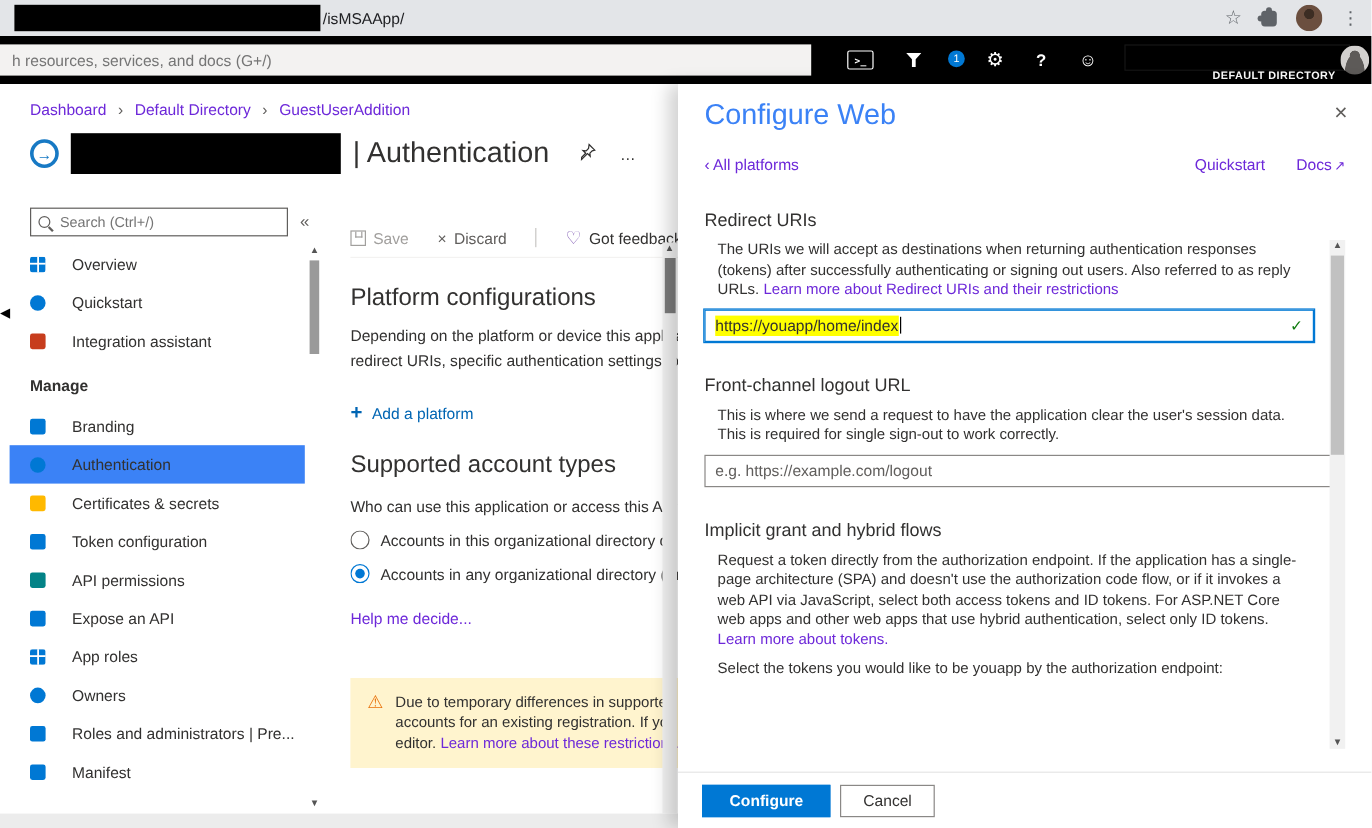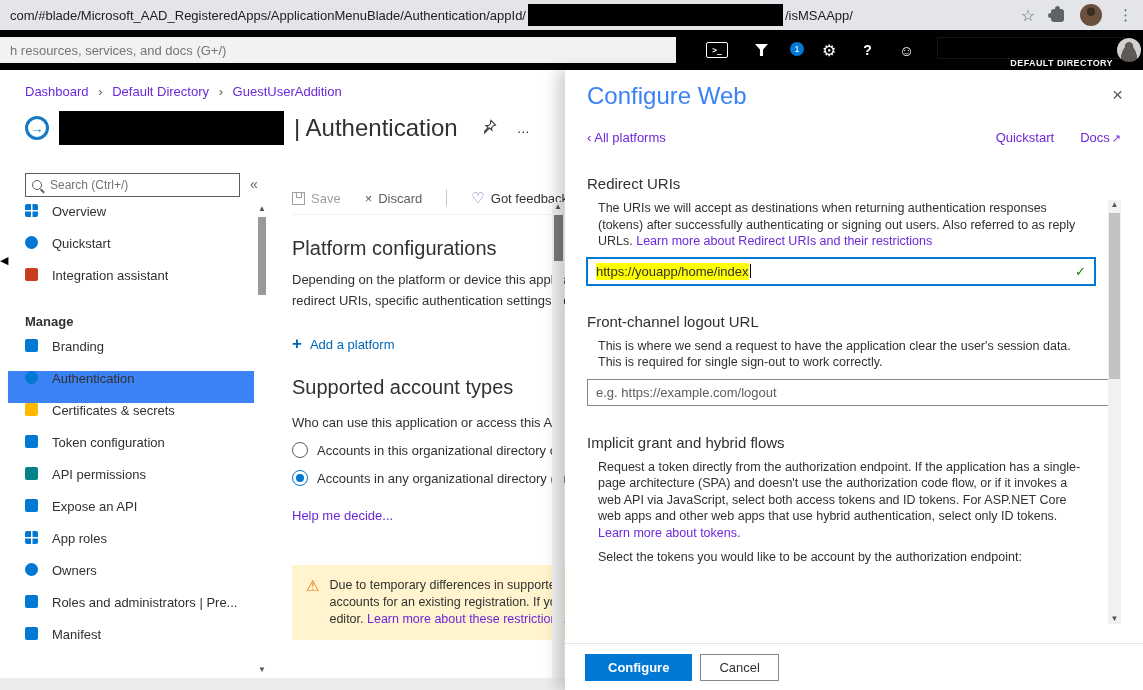--- a/index.html
+++ b/index.html
@@ -59,21 +59,21 @@
   
   #side-search{position:absolute;left:25px;top:103px;width:215px;height:24px;border:1px solid #605e5c;
     display:flex;align-items:center;padding:0 6px;box-sizing:border-box;gap:6px;background:#fff}
   .ic-search{width:8px;height:8px;border:1.5px solid #605e5c;border-radius:50%;position:relative;flex:none}
   .ic-search::after{content:"";position:absolute;width:5px;height:1.5px;background:#605e5c;
     transform:rotate(45deg);right:-4px;bottom:-2px}
   #side-search input{border:none;outline:none;flex:1;font-size:12px;font-family:"Liberation Sans",sans-serif;color:#323130;background:transparent}
   #side-collapse{position:absolute;left:250px;top:106px;color:#605e5c;font-size:14px}
 
   #menu{position:absolute;left:8px;top:134px;width:246px}
-  .mitem{height:32px;display:flex;align-items:flex-start;gap:14px;padding-left:17px;cursor:pointer}
+  .mitem{height:32px;display:flex;align-items:center;gap:22px;padding-left:17px;cursor:pointer}
   .mitem.sel{background:#3b82f6}
   .mhead{padding:14px 0 10px 17px;font-weight:bold}
   .ico{width:13px;height:13px;border-radius:2px;flex:none;background:#0078d4}
   .ico.grid{background-color:#0078d4;background-image:linear-gradient(#fff,#fff),linear-gradient(#fff,#fff);
     background-size:1.5px 100%,100% 1.5px;background-position:center;background-repeat:no-repeat}
   .ico.circle{border-radius:50%}
   .mlabel{white-space:nowrap;overflow:hidden;max-width:200px}
 
   .v-scroll{position:absolute;width:12px;display:flex;flex-direction:column;align-items:center;font-size:8px;color:#555}
   #side-scroll{left:256px;top:134px;height:470px}
@@ -135,21 +135,20 @@
     padding:10px 20px;box-sizing:border-box;background:#fff;display:flex;align-items:center}
   .btn-primary{background:#0078d4;color:#fff;border:1px solid #0078d4;font-size:13px;font-weight:bold;
     padding:5px 22px;font-family:"Liberation Sans",sans-serif;cursor:pointer}
   .btn-secondary{background:#fff;color:#323130;border:1px solid #8a8886;font-size:13px;
     padding:5px 18px;margin-left:8px;font-family:"Liberation Sans",sans-serif;cursor:pointer}
 </style>
 </head>
 <body>
 
 <div id="browser-bar">
-  <span>com/#blade/Microsoft_AAD_RegisteredApps/ApplicationMenuBlade/Authentication/appId/</span>
   <span class="redact url-redact"></span>
   <span>/isMSAApp/</span>
   <span class="b-icons">
     <span class="star">☆</span>
     <span class="ic-puzzle"></span>
     <span class="b-avatar"></span>
     <span class="kebab">⋮</span>
   </span>
 </div>
 
@@ -341,21 +340,21 @@
         <span class="caret"></span>
         <span class="valid-check">✓</span>
       </div>
 
       <h3>Front-channel logout URL</h3>
       <p>This is where we send a request to have the application clear the user's session data. This is required for single sign-out to work correctly.</p>
       <input class="text-input" placeholder="e.g. https://example.com/logout" style="">
 
       <h3>Implicit grant and hybrid flows</h3>
       <p><span>Request a token directly from the authorization endpoint. If the application has a single-page architecture (SPA) and doesn't use the authorization code flow, or if it invokes a web API via JavaScript, select both access tokens and ID tokens. For ASP.NET Core web apps and other web apps that use hybrid authentication, select only ID tokens. </span><a class="link">Learn more about tokens.</a></p>
-      <p id="tokens-prompt">Select the tokens you would like to be account by the authorization endpoint:</p>
+      <p id="tokens-prompt">Select the tokens you would like to be youapp by the authorization endpoint:</p>
     </div>
 
     <div id="p-scroll">
       <span>▲</span>
       <span class="thumb"></span>
       <span class="down">▼</span>
     </div>
 
     <div id="panel-footer">
       <button class="btn-primary">Configure</button>

